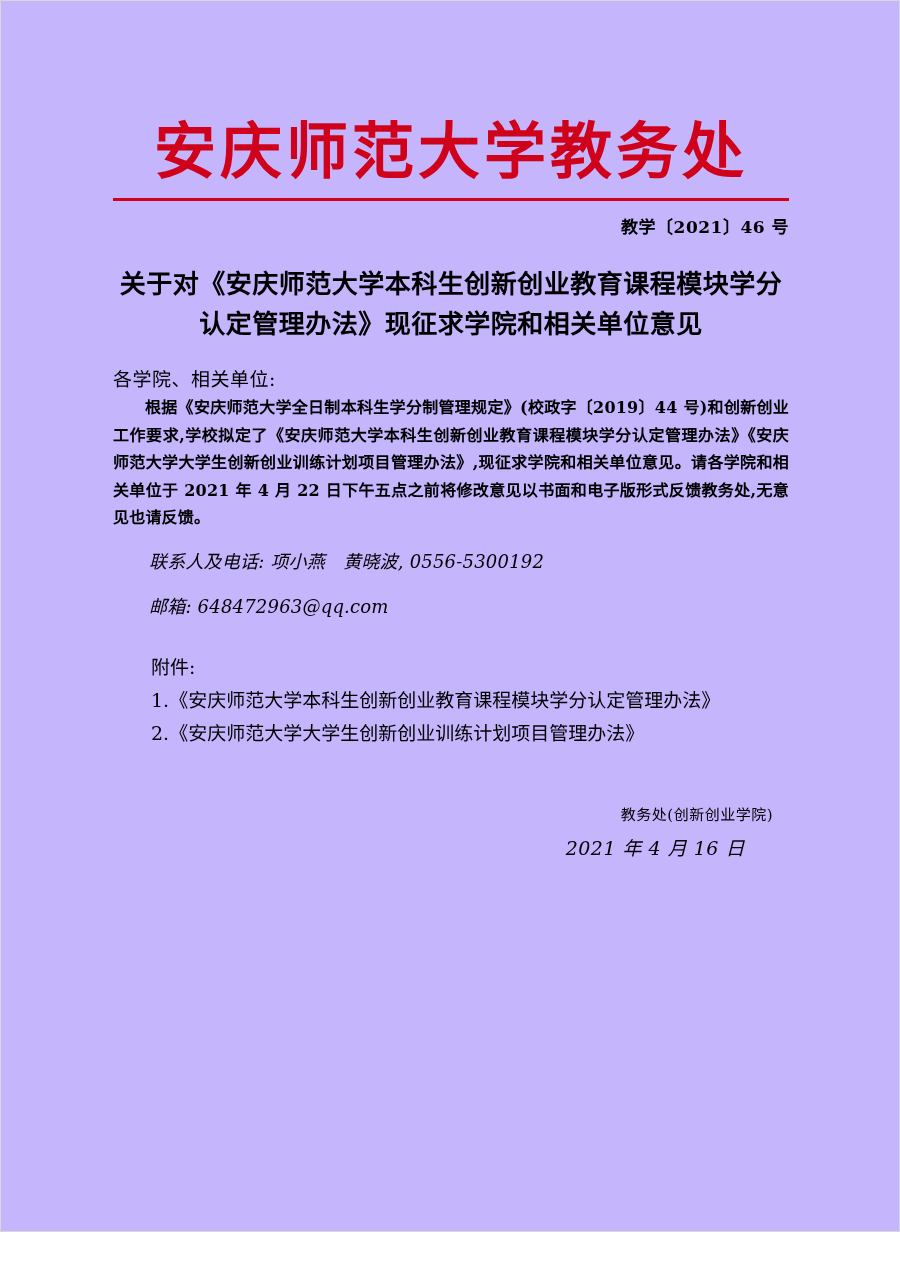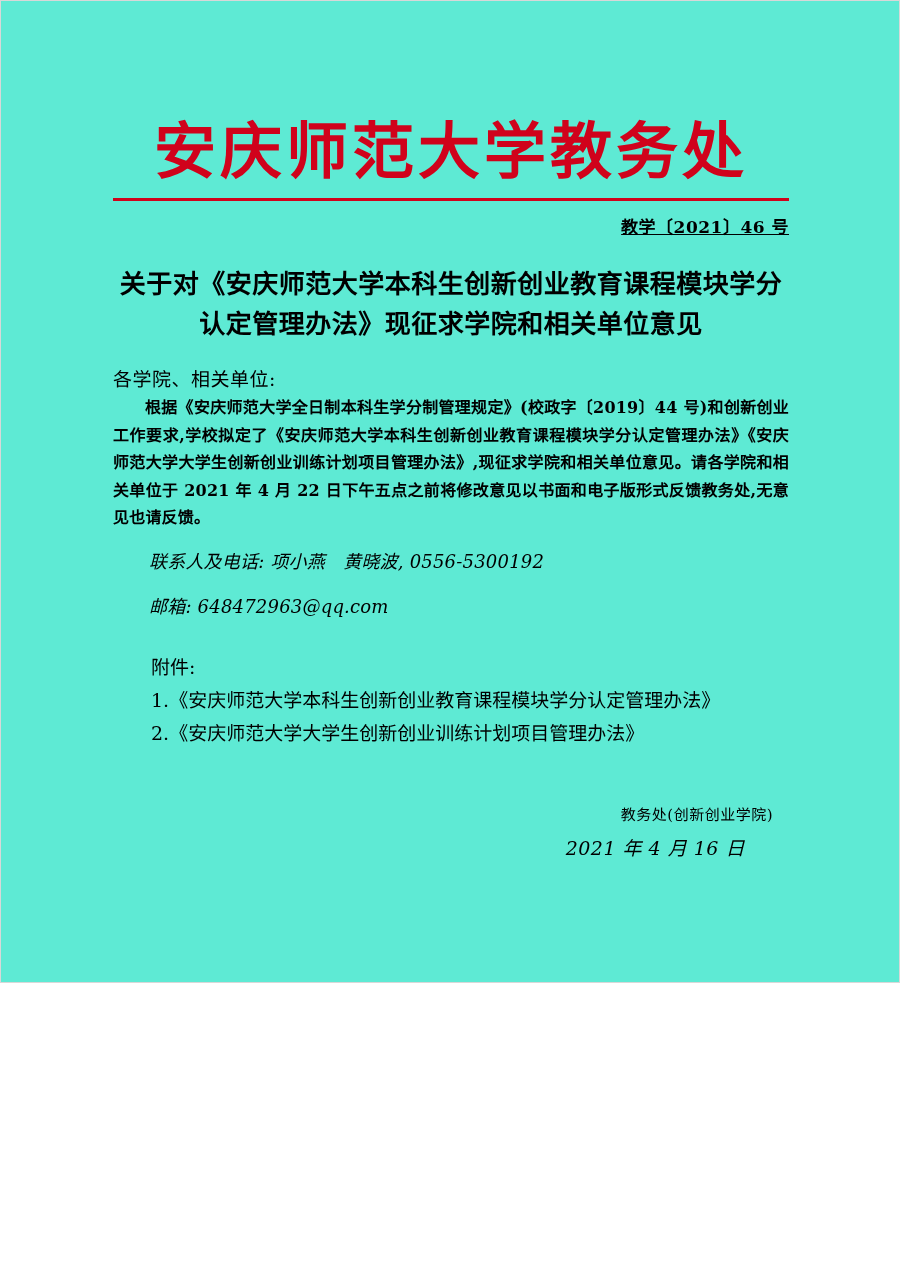--- a/index.html
+++ b/index.html
@@ -6,23 +6,23 @@
     margin: 0;
     padding: 0;
     background: #ffffff;
   }
   body {
     font-family: "DejaVu Serif", "Liberation Serif", serif;
   }
   .page {
     position: relative;
     width: 900px;
-    height: 983px;
+    height: 1232px;
     margin: 0 auto;
-    background: #5eead4;
+    background: #c4b5fd;
     border: 1px solid #d8d8d8;
     box-sizing: border-box;
     overflow: hidden;
   }
   .doc-body {
     position: absolute;
     left: 112px;
     top: 0;
     width: 676px;
   }
@@ -47,21 +47,20 @@
     background: #d0021b;
     width: 100%;
   }
   .doc-number {
     margin-top: 12px;
     text-align: right;
     font-size: 17px;
     font-weight: bold;
     font-family: "DejaVu Serif", "Liberation Serif", serif;
     letter-spacing: 0.5px;
-    text-decoration: underline;
   }
 
   
   .doc-title {
     margin-top: 26px;
     text-align: center;
     font-size: 26px;
     font-weight: bold;
     line-height: 1.55;
     letter-spacing: 0.5px;

